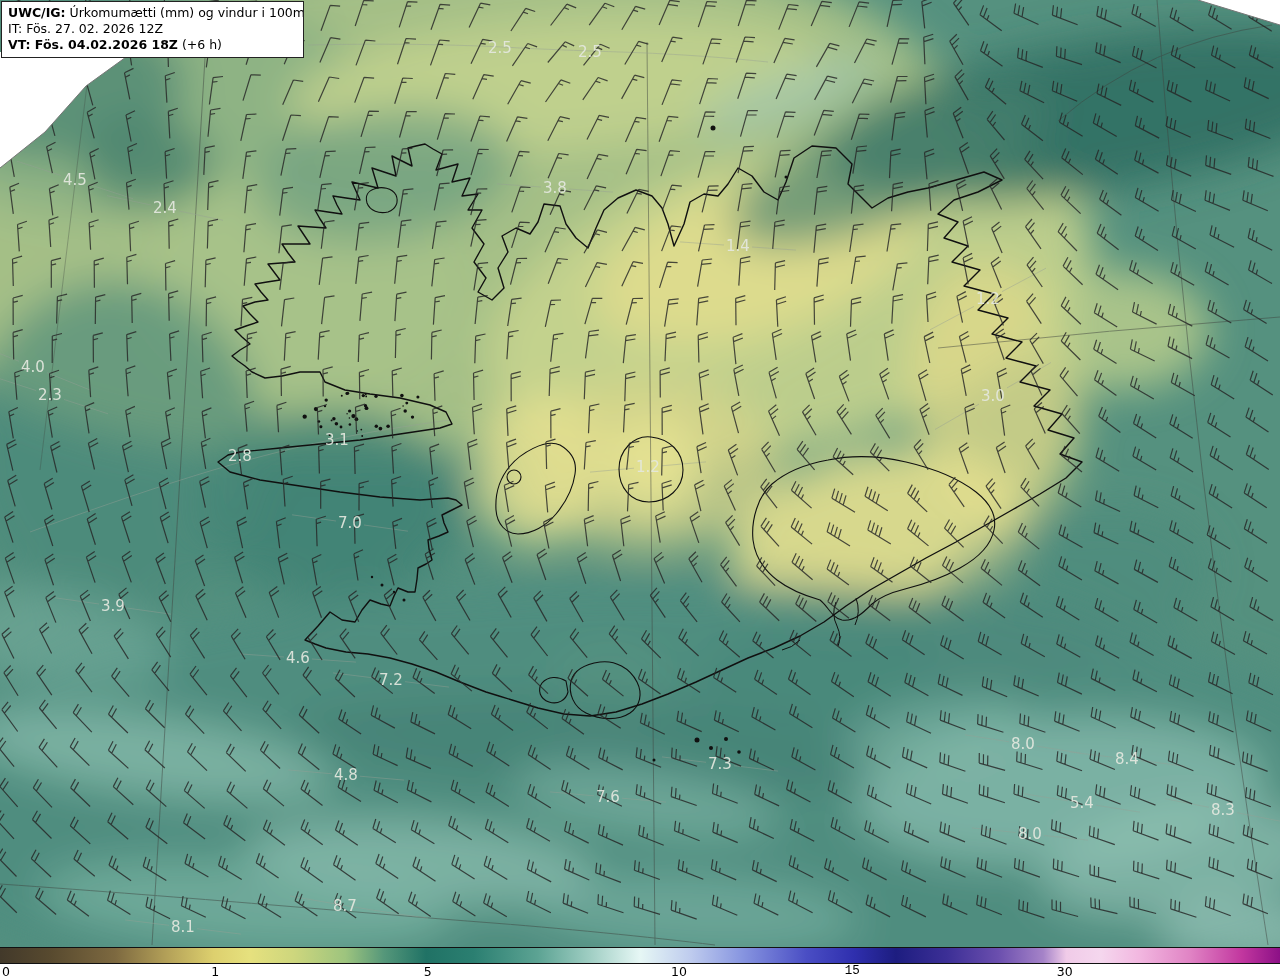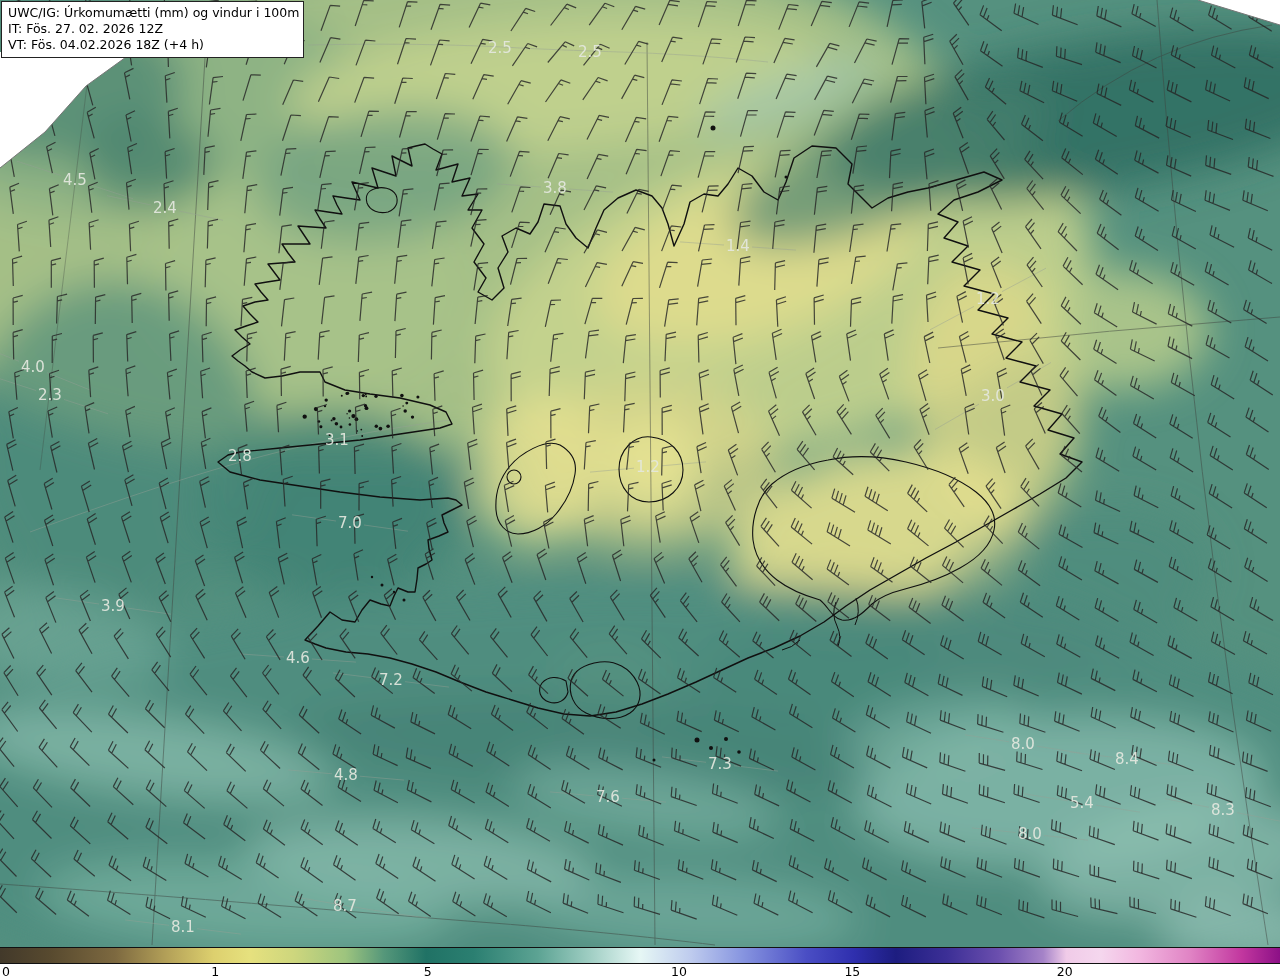--- a/index.html
+++ b/index.html
@@ -3,21 +3,21 @@
 <meta charset="utf-8">
 <style>
   html,body{margin:0;padding:0;background:#fff;}
   #stage{position:relative;width:1280px;height:978px;overflow:hidden;background:#fff;
          font-family:"DejaVu Sans","Liberation Sans",sans-serif;}
   #mapsvg{position:absolute;left:0;top:0;}
   
   .legend{position:absolute;left:1px;top:1px;width:303px;background:#fff;
           border:1px solid #222;padding:3px 6px 4px 6px;box-sizing:border-box;
           font-size:12.5px;line-height:16px;color:#000;white-space:nowrap;overflow:hidden;}
-  .legend b{font-weight:normal;}
+  .legend b{font-weight:bold;}
   
   #cbar{position:absolute;left:0;top:947px;width:1280px;height:17px;
         border-top:1px solid #111;border-bottom:1px solid #111;box-sizing:border-box;}
   #cbticks{position:absolute;left:0;top:964px;width:1280px;height:14px;}
   .cbt{position:absolute;top:0;font-size:12.5px;color:#000;transform:translateX(-50%);}
   .cbt.first{transform:none;}
   .cbt.last{transform:translateX(-100%);}
 </style>
 </head>
 <body>
@@ -217,26 +217,26 @@
       <polygon points="0,52 133,52 86,86 45,132 0,168" fill="#ffffff"></polygon>
       <polyline points="133,52 86,86 45,132 0,168" fill="none" stroke="#777" stroke-width="1"></polyline>
       <polygon points="1198,0 1280,0 1280,25" fill="#ffffff"></polygon>
       <polyline points="1198,0 1280,25" fill="none" stroke="#777" stroke-width="1"></polyline>
     </g>
   </svg>
 
   <div class="legend">
     <div><b>UWC/IG:</b><span> Úrkomumætti (mm) og vindur i 100m hæð</span></div>
     <div>IT: Fös. 27. 02. 2026 12Z</div>
-    <div><b>VT: Fös. 04.02.2026 18Z</b><span> (+4 h)</span></div>
+    <div><b>VT: Fös. 04.02.2026 18Z</b><span> (+6 h)</span></div>
   </div>
 
   <div id="cbar" style="background: linear-gradient(to right, rgb(66, 57, 42) 0%, rgb(88, 74, 47) 4%, rgb(125, 105, 64) 9%, rgb(179, 160, 88) 13%, rgb(221, 208, 110) 16.7%, rgb(230, 225, 126) 19.5%, rgb(205, 214, 125) 23%, rgb(157, 196, 126) 27%, rgb(85, 151, 122) 30%, rgb(32, 114, 101) 33.3%, rgb(43, 127, 113) 37%, rgb(92, 163, 147) 42%, rgb(158, 205, 194) 46%, rgb(230, 247, 245) 50%, rgb(190, 203, 238) 54%, rgb(135, 149, 224) 58%, rgb(74, 78, 196) 63%, rgb(47, 47, 174) 66.7%, rgb(29, 29, 128) 70%, rgb(60, 47, 150) 74%, rgb(107, 79, 174) 78%, rgb(165, 131, 200) 81.5%, rgb(240, 203, 232) 83.3%, rgb(245, 215, 238) 86%, rgb(242, 183, 224) 89%, rgb(224, 131, 196) 93%, rgb(194, 55, 159) 97%, rgb(140, 16, 134) 100%);"></div>
   <div id="cbticks">
       <span class="cbt first" style="left: 2px;">0</span>
       <span class="cbt" style="left: 215.333px;">1</span>
       <span class="cbt" style="left: 427.667px;">5</span>
       <span class="cbt" style="left: 640px; margin-left: 39px;">10</span>
-      <span class="cbt" style="left: 852.333px;">15</span>
-      <span class="cbt" style="left: 1064.67px;">20</span>
+      <span class="cbt" style="left: 852.333px; font-family: Liberation Mono, monospace;">15</span>
+      <span class="cbt" style="left: 1064.67px;">30</span>
       <span class="cbt last" style="left: 1278px; margin-top: 17px;">50</span>
     </div>
 </div>
 
 </body></html>

